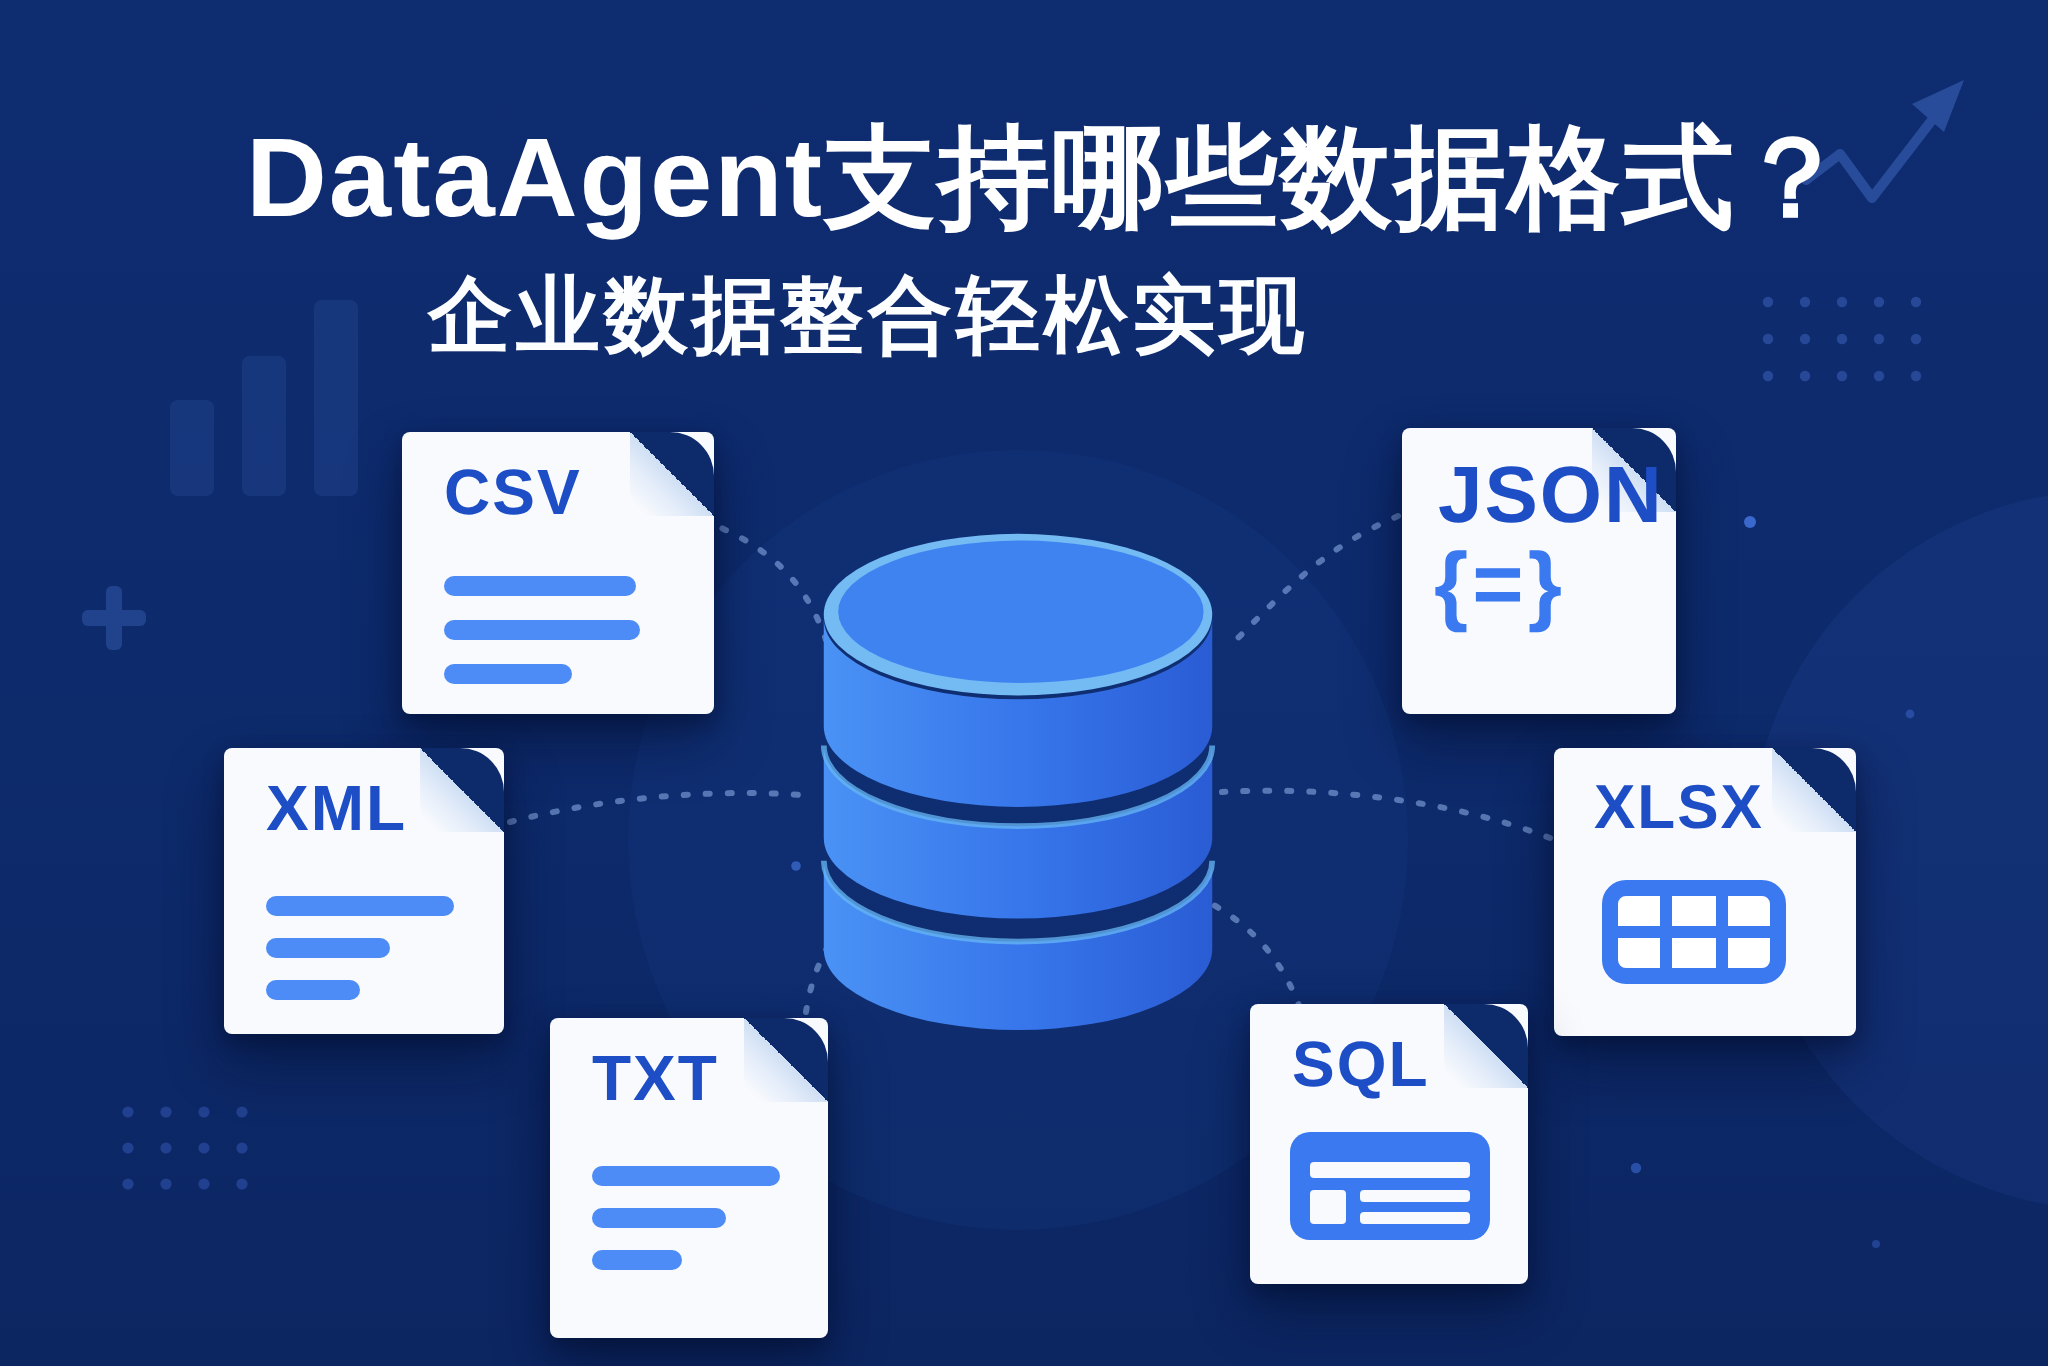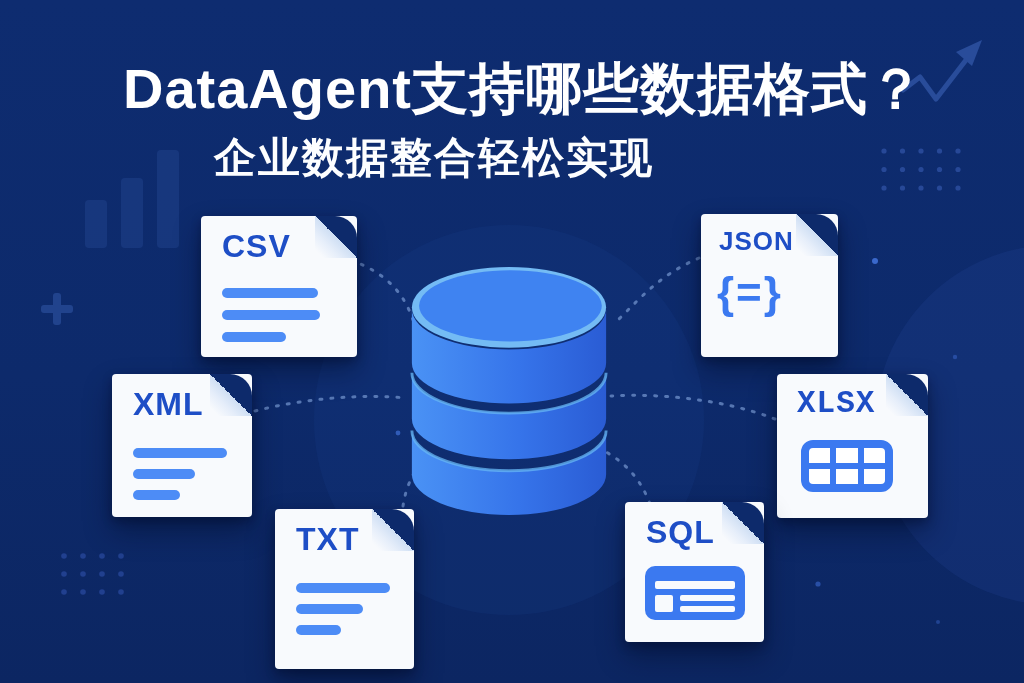--- a/index.html
+++ b/index.html
@@ -160,35 +160,35 @@
     <div class="card-label">CSV</div>
     <div>
       <div class="doc-line" style="top:72px;  width:96px;"></div>
       <div class="doc-line" style="top:94px;  width:98px;"></div>
       <div class="doc-line" style="top:116px; width:64px;"></div>
     </div>
   </div>
 
   <div class="card" style="left:701px; top:214px; width:137px; height:143px;">
     <div class="corner"></div>
-    <div class="card-label" style="left:18px; font-size:26px;">JSON</div>
+    <div class="card-label" style="left:18px; font-size:40px;">JSON</div>
     <div class="braces">{=}</div>
   </div>
 
   <div class="card" style="left:112px; top:374px; width:140px; height:143px;">
     <div class="corner"></div>
     <div class="card-label">XML</div>
     <div>
       <div class="doc-line" style="top:74px;  width:94px;"></div>
       <div class="doc-line" style="top:95px;  width:62px;"></div>
       <div class="doc-line" style="top:116px; width:47px;"></div>
     </div>
   </div>
 
-  <div class="card" style="left:777px; top:374px; width:151px; height:144px;font-family:Liberation Mono, monospace;">
+  <div class="card" style="left:777px; top:374px; width:151px; height:144px;">
     <div class="corner"></div>
     <div class="card-label" style="left:20px; font-size:31px;">XLSX</div>
     <svg class="icon-svg" style="left:24px; top:66px;" width="92" height="52" viewBox="0 0 92 52" xmlns="http://www.w3.org/2000/svg">
       <rect x="4" y="4" width="84" height="44" rx="8" fill="#ffffff" stroke="#3b79f0" stroke-width="8"></rect>
       <line x1="32" y1="6" x2="32" y2="46" stroke="#3b79f0" stroke-width="6"></line>
       <line x1="60" y1="6" x2="60" y2="46" stroke="#3b79f0" stroke-width="6"></line>
       <line x1="6" y1="26" x2="86" y2="26" stroke="#3b79f0" stroke-width="6"></line>
     </svg>
   </div>
 

